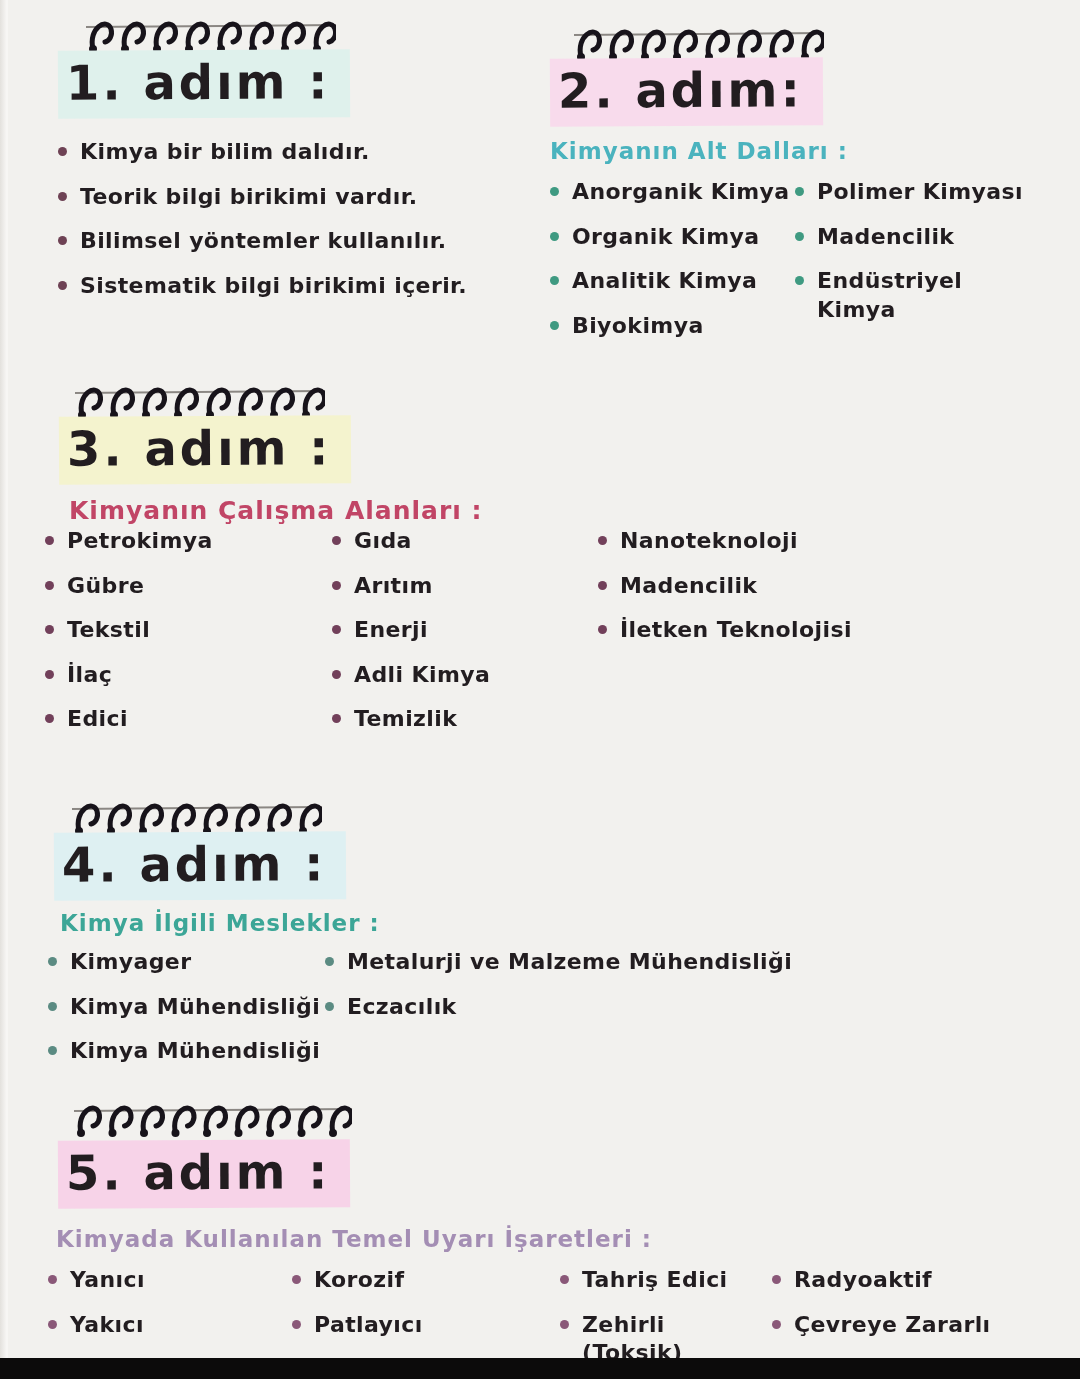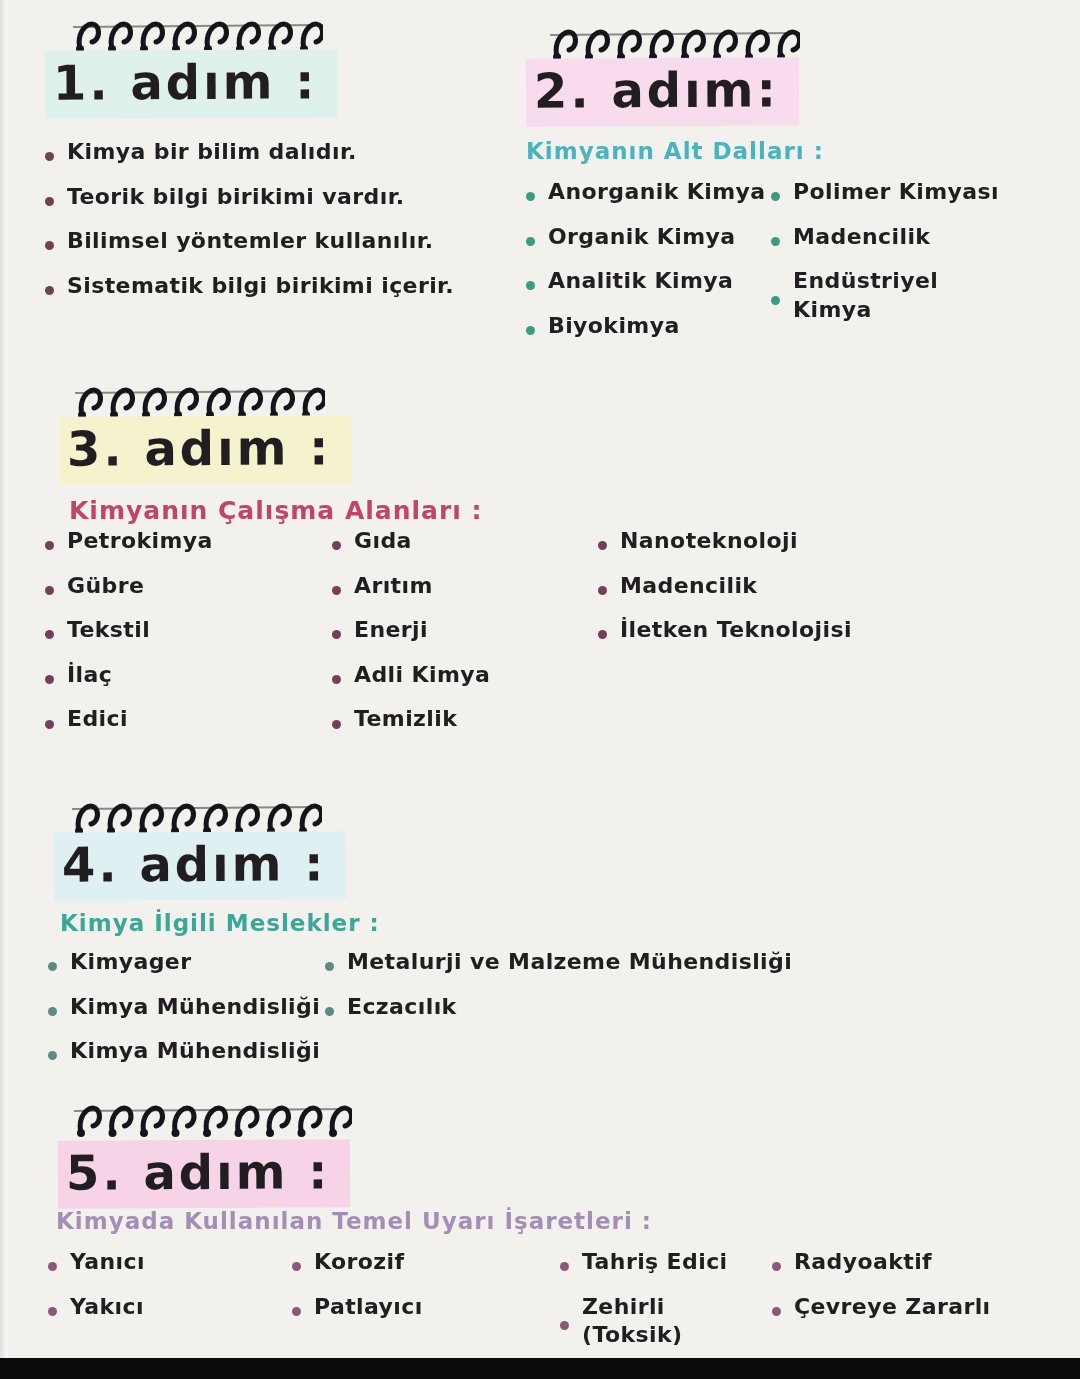--- a/index.html
+++ b/index.html
@@ -22,40 +22,40 @@
     letter-spacing:3px;padding:8px 20px 12px 8px;margin-top:-6px;
     background:var(--hl,transparent);transform:rotate(-.3deg);
   }
   .subtitle{
     font-size:23px;font-weight:700;letter-spacing:1px;
     color:var(--sub,#888);margin-top:12px;
   }
   .cols{display:flex;align-items:flex-start;}
   .list{margin-top:0;}
   .item{
-    display:flex;align-items:center;gap:13px;
+    display:flex;align-items:flex-start;gap:13px;
     margin-bottom:16px;font-size:22px;font-weight:700;
     letter-spacing:.4px;line-height:1.3;
   }
   .dot{
     width:9px;height:9px;border-radius:50%;flex:0 0 auto;
     margin-top:9px;background:var(--bullet,#333);
   }
   .bottom-bar{
     position:absolute;left:0;bottom:0;width:100%;height:21px;
     background:#0c0b0b;
   }
 </style>
 </head>
 <body>
 
 <div class="page">
   <div class="page-edge"></div>
 
-  <div class="section" style="left: 45px; top: 14px; width: 500px; --hl: #dff1ec; --bullet: #6e4254;">
+  <div class="section" style="left: 58px; top: 14px; width: 500px; --hl: #dff1ec; --bullet: #6e4254;">
     <svg class="coil" width="250" height="42" style="margin-left:28px">
         <line x1="0" y1="13" x2="250" y2="11" class="coil-line"></line>
         <path d="M 7 35 C 2 14, 21 3, 25 15 C 27 22, 23 27, 19 28" class="coil-loop"></path>
         <circle cx="7" cy="35" r="4" class="coil-dot"></circle>
         <path d="M 39 35 C 34 14, 53 3, 57 15 C 59 22, 55 27, 51 28" class="coil-loop"></path>
         <circle cx="39" cy="35" r="4" class="coil-dot"></circle>
         <path d="M 71 35 C 66 14, 85 3, 89 15 C 91 22, 87 27, 83 28" class="coil-loop"></path>
         <circle cx="71" cy="35" r="4" class="coil-dot"></circle>
         <path d="M 103 35 C 98 14, 117 3, 121 15 C 123 22, 119 27, 115 28" class="coil-loop"></path>
         <circle cx="103" cy="35" r="4" class="coil-dot"></circle>
@@ -82,21 +82,21 @@
         <span class="dot"></span>
         <span>Bilimsel yöntemler kullanılır.</span>
       </div>
       <div class="item">
         <span class="dot"></span>
         <span>Sistematik bilgi birikimi içerir.</span>
       </div>
     </div>
   </div>
 
-  <div class="section" style="left: 526px; top: 22px; width: 530px; --hl: #f8dbec; --sub: #4ab3be; --bullet: #3f9a81;">
+  <div class="section" style="left: 550px; top: 22px; width: 530px; --hl: #f8dbec; --sub: #4ab3be; --bullet: #3f9a81;">
     <svg class="coil" width="250" height="42" style="margin-left:24px">
         <line x1="0" y1="13" x2="250" y2="11" class="coil-line"></line>
         <path d="M 7 35 C 2 14, 21 3, 25 15 C 27 22, 23 27, 19 28" class="coil-loop"></path>
         <circle cx="7" cy="35" r="4" class="coil-dot"></circle>
         <path d="M 39 35 C 34 14, 53 3, 57 15 C 59 22, 55 27, 51 28" class="coil-loop"></path>
         <circle cx="39" cy="35" r="4" class="coil-dot"></circle>
         <path d="M 71 35 C 66 14, 85 3, 89 15 C 91 22, 87 27, 83 28" class="coil-loop"></path>
         <circle cx="71" cy="35" r="4" class="coil-dot"></circle>
         <path d="M 103 35 C 98 14, 117 3, 121 15 C 123 22, 119 27, 115 28" class="coil-loop"></path>
         <circle cx="103" cy="35" r="4" class="coil-dot"></circle>
@@ -297,21 +297,21 @@
         <path d="M 164.5 35 C 159.5 14, 178.5 3, 182.5 15 C 184.5 22, 180.5 27, 176.5 28" class="coil-loop"></path>
         <circle cx="164.5" cy="35" r="4" class="coil-dot"></circle>
         <path d="M 196 35 C 191 14, 210 3, 214 15 C 216 22, 212 27, 208 28" class="coil-loop"></path>
         <circle cx="196" cy="35" r="4" class="coil-dot"></circle>
         <path d="M 227.5 35 C 222.5 14, 241.5 3, 245.5 15 C 247.5 22, 243.5 27, 239.5 28" class="coil-loop"></path>
         <circle cx="227.5" cy="35" r="4" class="coil-dot"></circle>
         <path d="M 259 35 C 254 14, 273 3, 277 15 C 279 22, 275 27, 271 28" class="coil-loop"></path>
         <circle cx="259" cy="35" r="4" class="coil-dot"></circle>
       </svg>
     <div class="heading" style="margin-left:10px;margin-top:0">5. adım :</div>
-    <div class="subtitle" style="margin-left:8px;margin-top:0">Kimyada Kullanılan Temel Uyarı İşaretleri :</div>
+    <div class="subtitle" style="margin-left:8px;margin-top:18px">Kimyada Kullanılan Temel Uyarı İşaretleri :</div>
     <div class="cols" style="margin-top:14px">
       <div class="list" style="width:244px">
         <div class="item">
           <span class="dot"></span>
           <span>Yanıcı</span>
         </div>
         <div class="item">
           <span class="dot"></span>
           <span>Yakıcı</span>
         </div>

